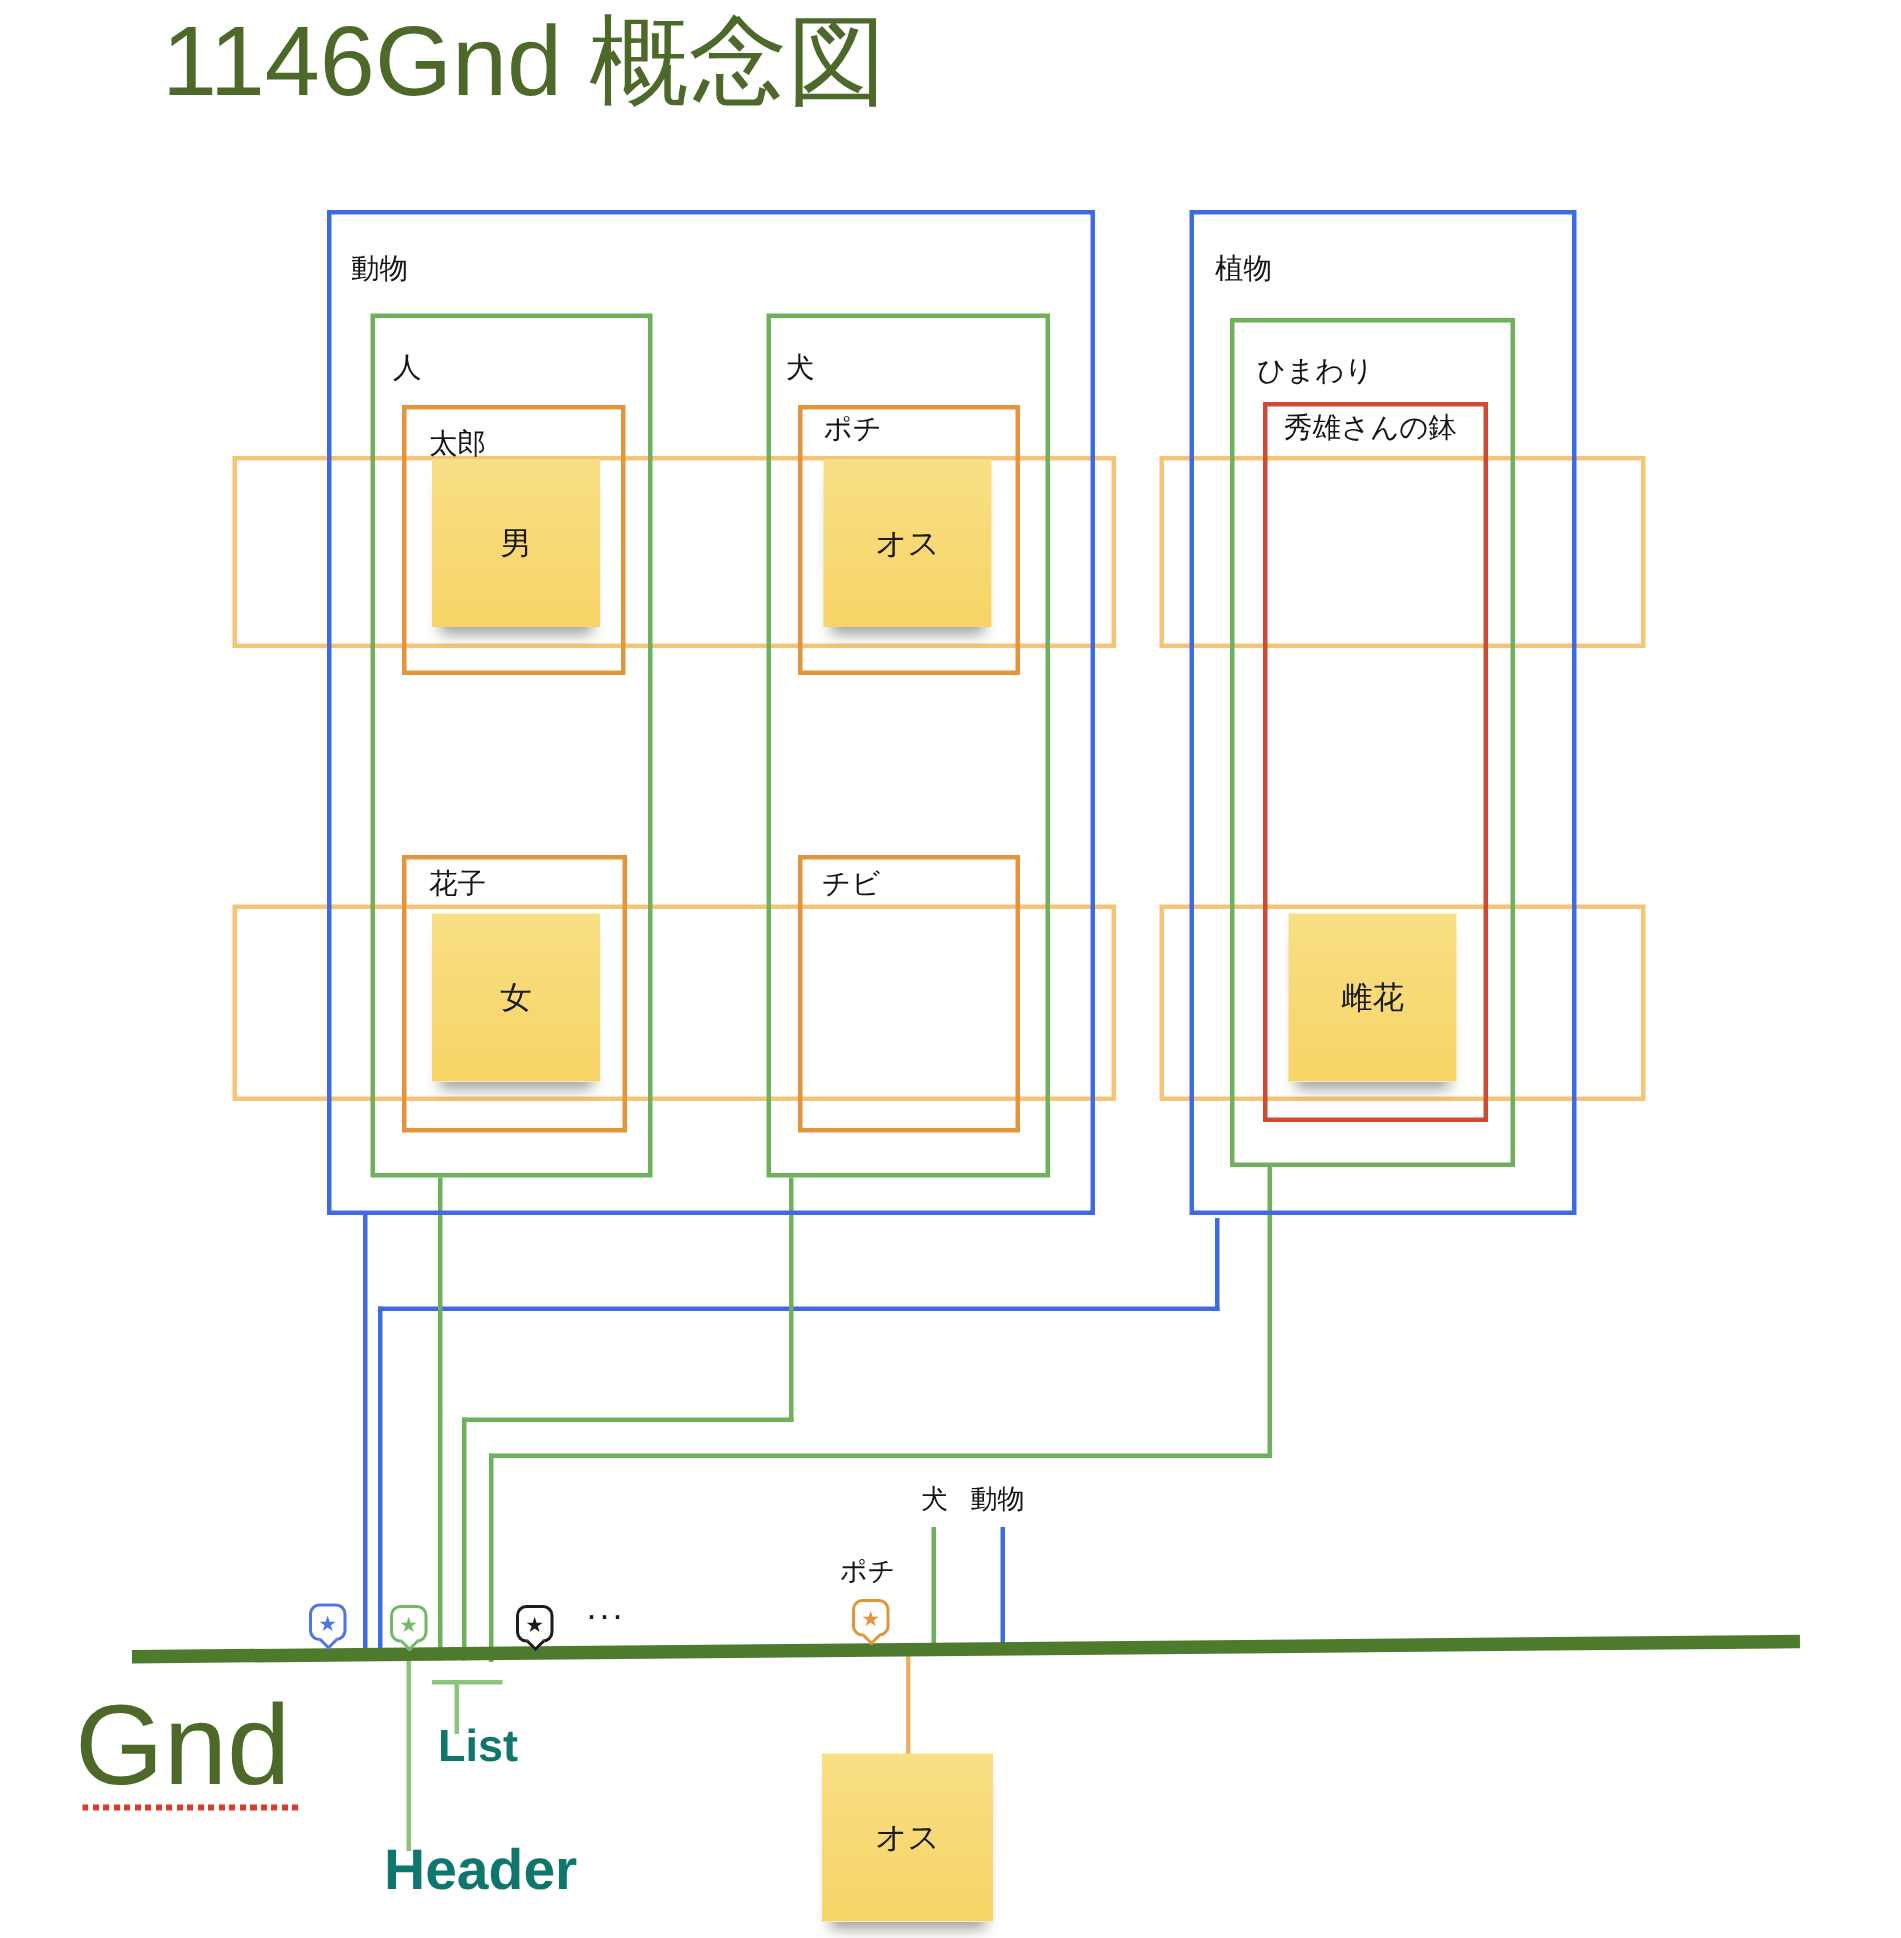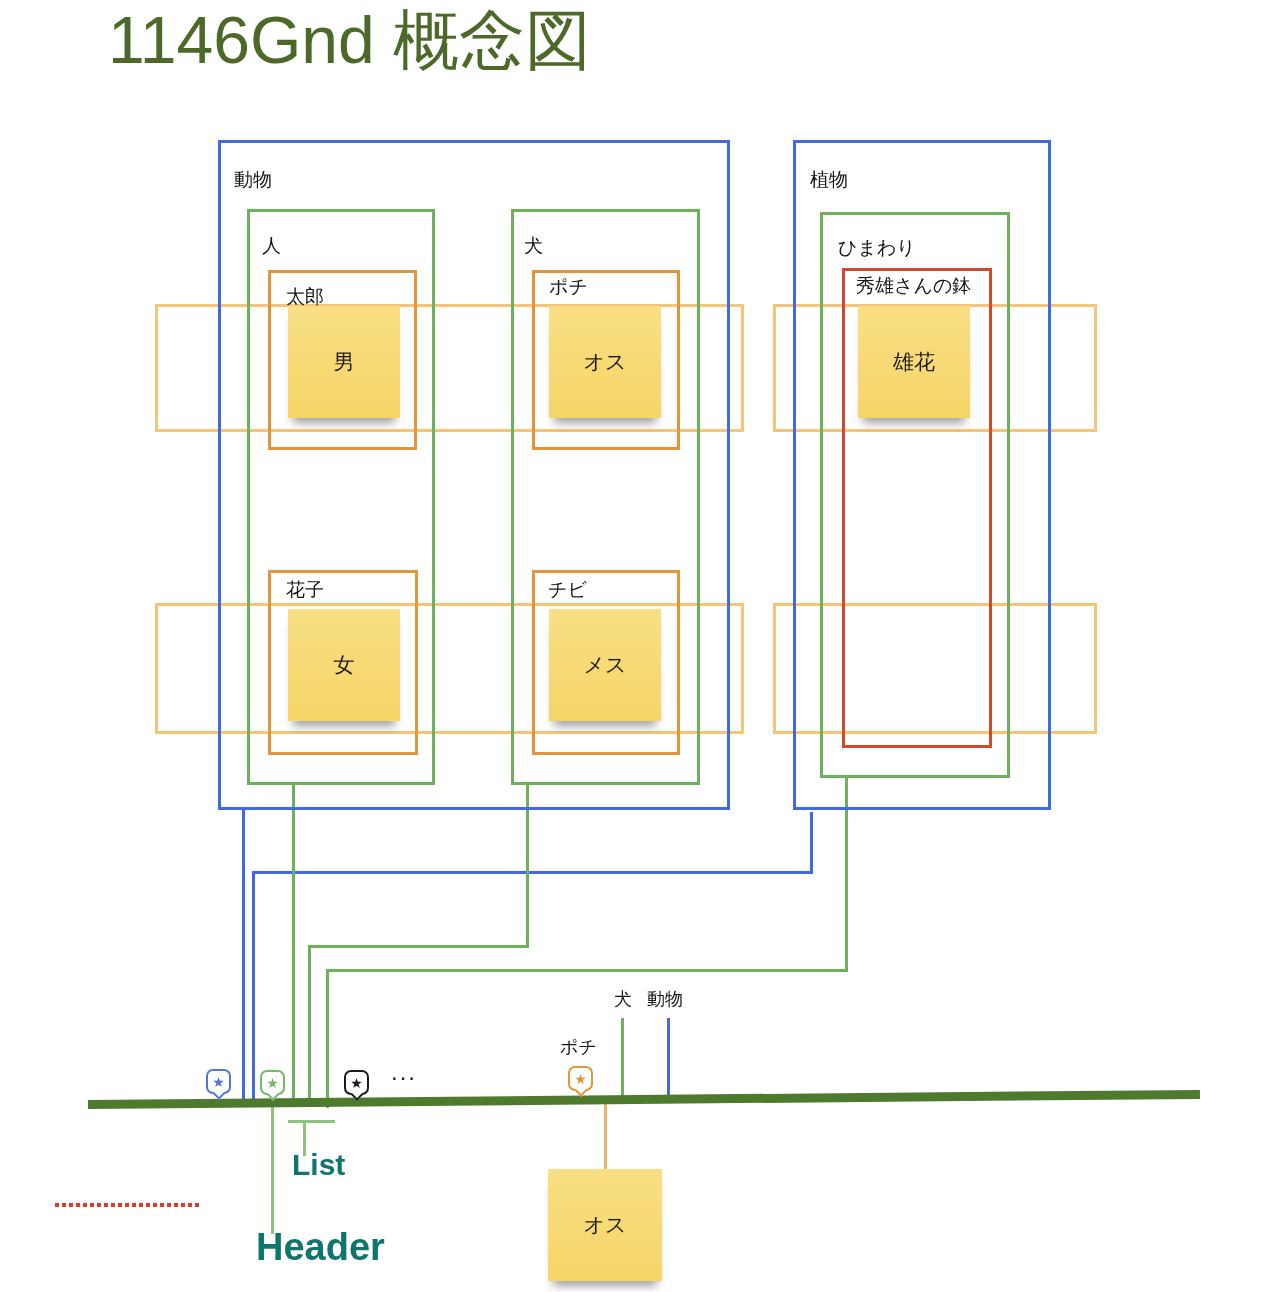--- a/index.html
+++ b/index.html
@@ -106,28 +106,25 @@
   <span class="lbl" style="left:549px;top:277px;">ポチ</span>
   <span class="lbl" style="left:286px;top:580px;">花子</span>
   <span class="lbl" style="left:548px;top:580px;">チビ</span>
 
   <div class="sticky" style="left:288px;top:306px;width:112px;height:112px;">
     <span>男</span>
   </div>
   <div class="sticky" style="left:549px;top:306px;width:112px;height:112px;">
     <span>オス</span>
   </div>
-  <div class="sticky" style="left:858px;top:306px;width:112px;height:112px;">
-    <span>雄花</span>
-  </div>
   <div class="sticky" style="left:288px;top:609px;width:112px;height:112px;">
     <span>女</span>
   </div>
-  <div class="sticky" style="left:549px;top:609px;width:112px;height:112px;">
-    <span>メス</span>
+  <div class="sticky" style="left:859px;top:609px;width:112px;height:112px;">
+    <span>雌花</span>
   </div>
 
   <div id="ground-line"></div>
 
   <div class="badge b-blue" style="left:206px;top:1069px;">
     <span>★</span>
   </div>
   <div class="badge b-green" style="left:260px;top:1070px;">
     <span>★</span>
   </div>
@@ -148,15 +145,16 @@
   <div class="sticky" style="left:548px;top:1169px;width:114px;height:112px;">
     <span>オス</span>
   </div>
 
   <div class="vline thin c-lgreen" style="left:271px;top:1104px;height:130px;"></div>
   <div class="hline hthin c-lgreen" style="left:288px;top:1120px;width:47px;"></div>
   <div class="vline thin c-lgreen" style="left:303px;top:1120px;height:36px;"></div>
   <div class="ann" style="left:292px;top:1148px;font-size:30px;">List</div>
   <div class="ann" style="left:256px;top:1226px;font-size:38px;">Header</div>
 
+  <div class="big-green" id="gnd-label" style="left:50px;top:1124px;">Gnd</div>
   <div id="gnd-underline"></div>
 
 </div>
 
 </body></html>

